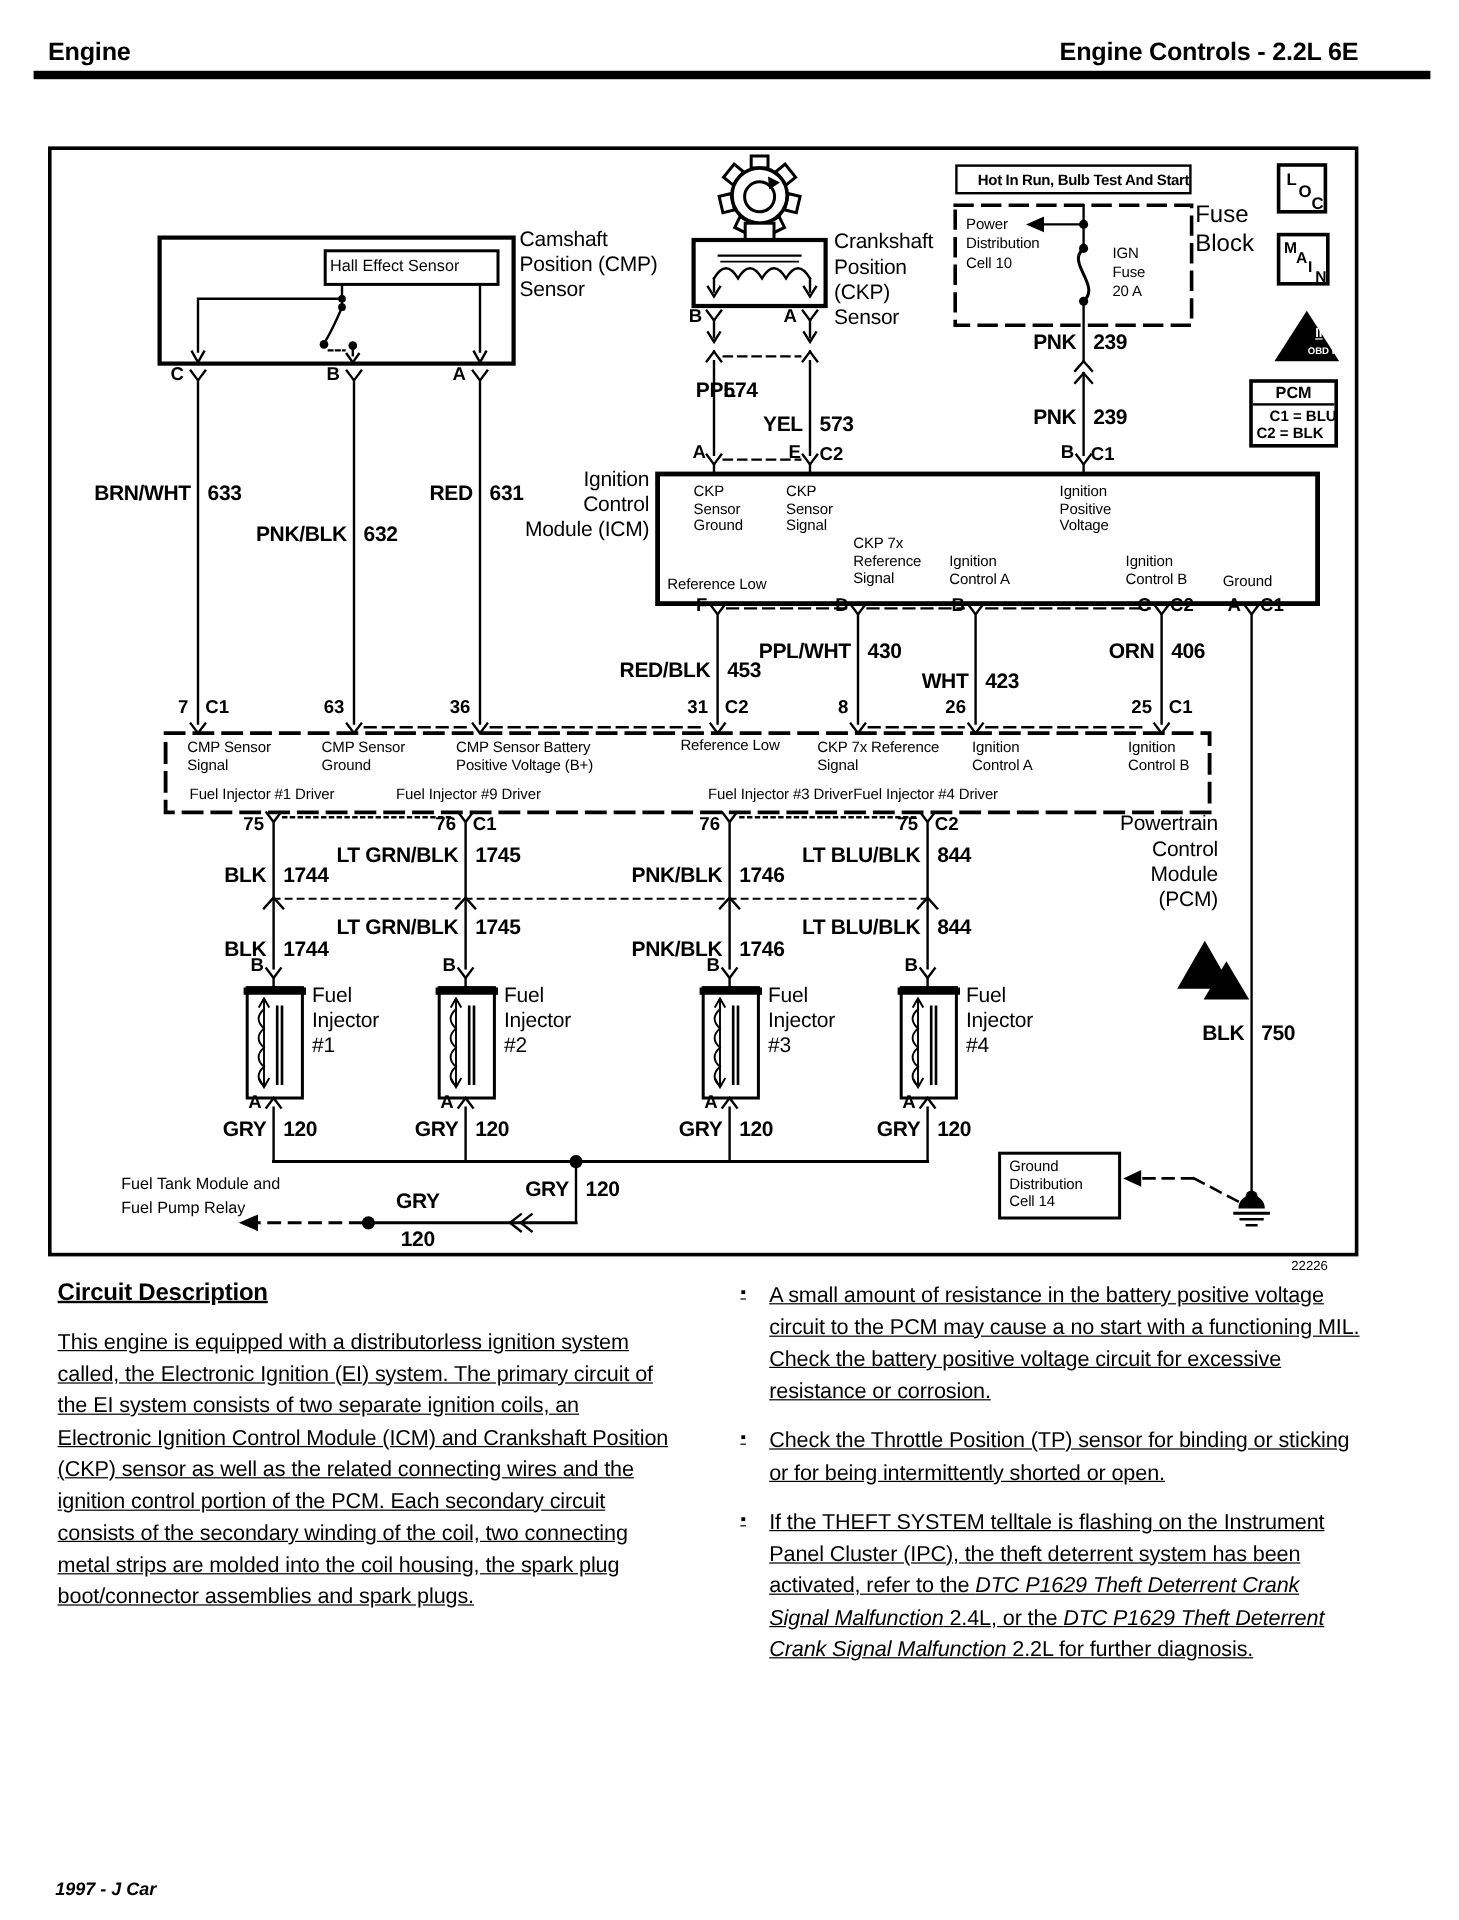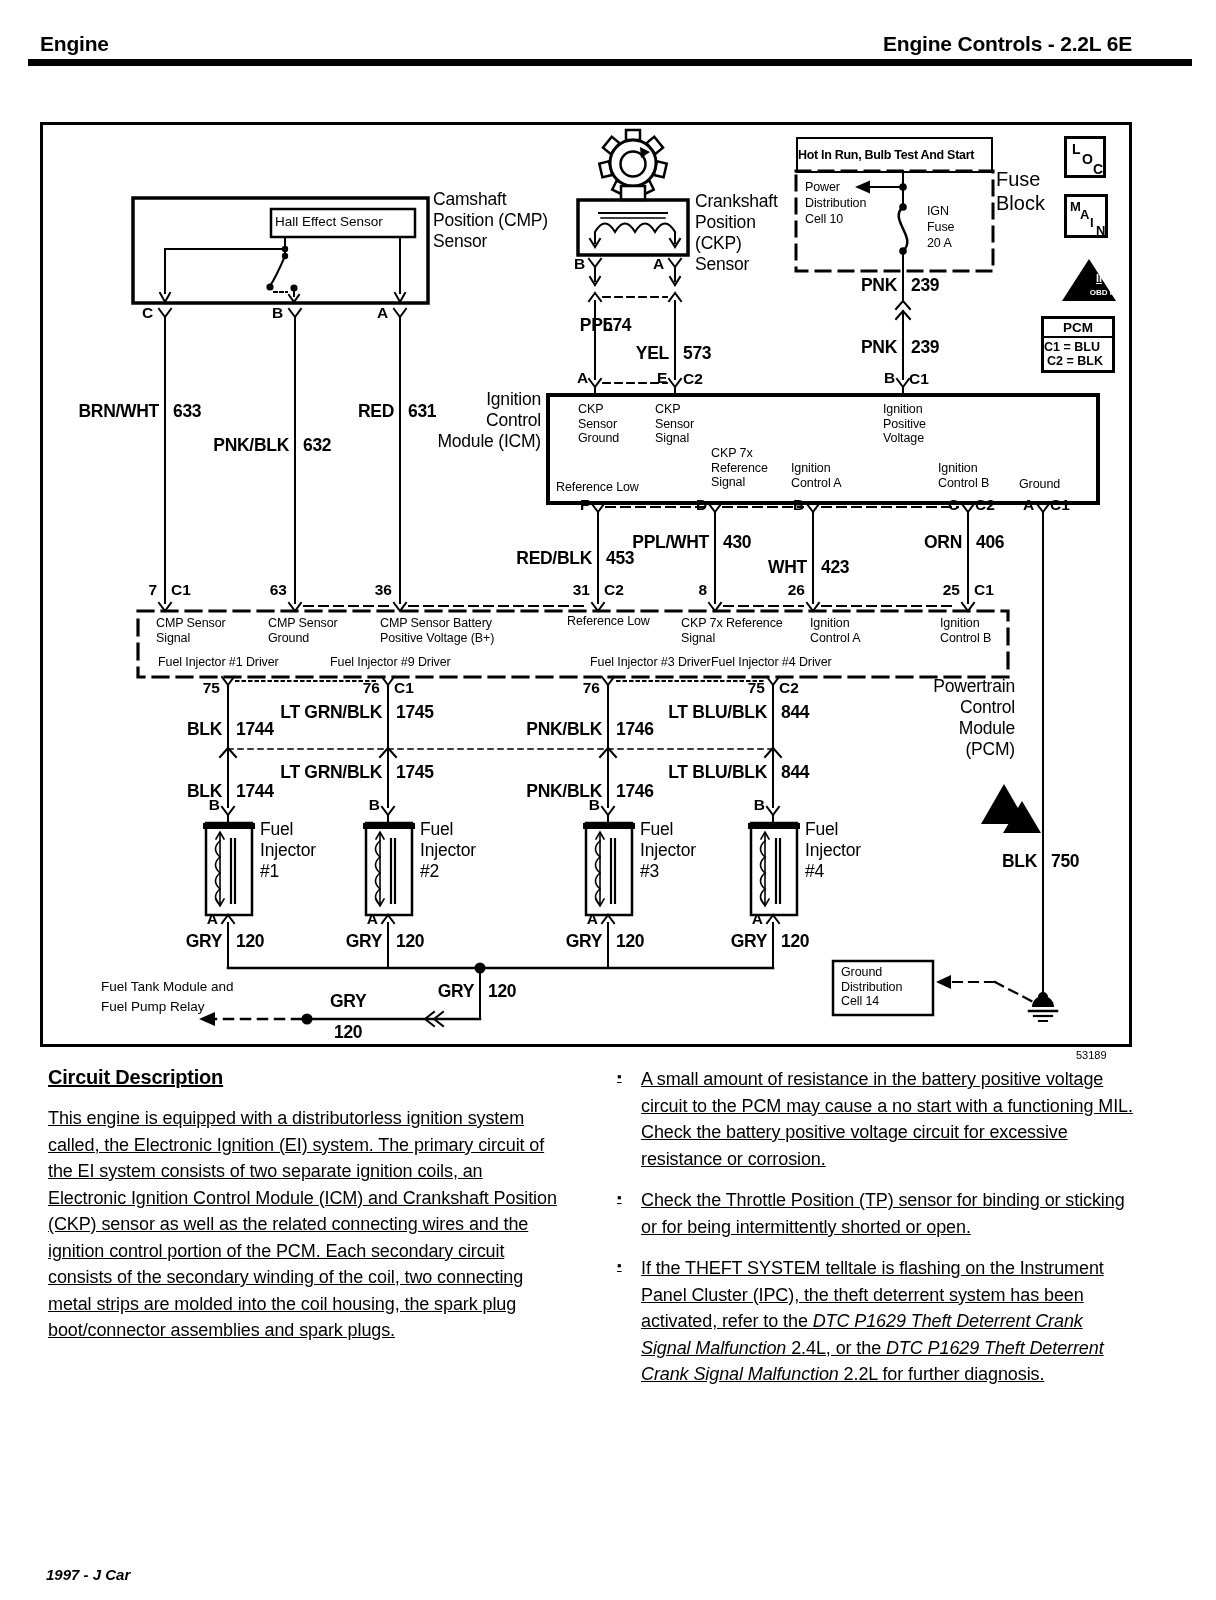--- a/index.html
+++ b/index.html
@@ -218,21 +218,21 @@
 #3</div>
     <div class="d cl" style="left:762px;top:694px">Fuel
 Injector
 #4</div>
     <div class="d" style="left:58px;top:852px;font-size:13.5px;line-height:20px">Fuel Tank Module and
 Fuel Pump Relay</div>
     <div class="d s" style="left:798px;top:840px">Ground
 Distribution
 Cell 14</div>
 
-    <div class="box" style="left:753px;top:12px;width:197px;height:36px;display:flex;align-items:center;justify-content:flex-start">
+    <div class="box" style="left:753px;top:12px;width:197px;height:25px;display:flex;align-items:center;justify-content:flex-end">
       <span class="d" style="position:static;font-size:12.5px;font-weight:bold;white-space:nowrap;letter-spacing:-0.3px">Hot In Run, Bulb Test And Start</span>
     </div>
     <div class="d s" style="left:762px;top:54px;line-height:16px">Power
 Distribution
 Cell 10</div>
     <div class="d s" style="left:884px;top:78px;line-height:16px">IGN
 Fuse
 20 A</div>
     <div class="d" style="left:953px;top:42px;font-size:20px;line-height:24px">Fuse
 Block</div>
@@ -245,21 +245,21 @@
     <div class="box" style="left:1021px;top:69px;width:44px;height:44px;border-width:3px">
       <span class="lt" style="left:3px;top:2px;font-size:13px">M</span>
       <span class="lt" style="left:13px;top:10px;font-size:13px">A</span>
       <span class="lt" style="left:23px;top:18px;font-size:13px">I</span>
       <span class="lt" style="left:29px;top:26px;font-size:13px">N</span>
     </div>
     <div class="d wht" style="left:1040px;top:147px;font-size:11px;font-weight:bold;text-decoration:underline">II</div>
     <div class="d wht" style="left:1028px;top:163px;width:36px;text-align:center;font-size:8px;font-weight:bold">OBD II</div>
     <div class="box" style="left:998px;top:191px;width:74px;border-width:3px">
       <div style="text-align:center;font-size:13.5px;font-weight:bold;border-bottom:2px solid #000;padding:1px 0">PCM</div>
-      <div style="font-size:12.5px;font-weight:bold;padding:2px 0 0 0;white-space:nowrap">C1 = BLU</div>
+      <div style="font-size:12.5px;font-weight:bold;padding:2px 0 0 14px;white-space:nowrap">C1 = BLU</div>
       <div style="font-size:12.5px;font-weight:bold;padding:0 0 2px 3px;white-space:nowrap">C2 = BLK</div>
     </div>
 
     <div class="d s" style="left:535px;top:277px">CKP
 Sensor
 Ground</div>
     <div class="d s" style="left:612px;top:277px">CKP
 Sensor
 Signal</div>
     <div class="d s" style="left:840px;top:277px">Ignition
@@ -382,21 +382,21 @@
     <div class="d t ra" style="left:177px;top:671px">B</div>
     <div class="d t ra" style="left:337px;top:671px">B</div>
     <div class="d t ra" style="left:557px;top:671px">B</div>
     <div class="d t ra" style="left:722px;top:671px">B</div>
     <div class="d t ra" style="left:175px;top:785px">A</div>
     <div class="d t ra" style="left:335px;top:785px">A</div>
     <div class="d t ra" style="left:555px;top:785px">A</div>
     <div class="d t ra" style="left:720px;top:785px">A</div>
   </div>
 
-  <div class="d" style="left:1076px;top:1049px;font-size:11px">53189</div>
+  <div class="d" style="left:1076px;top:1049px;font-size:11px">22226</div>
 
   <div class="col" style="left:48px;top:1066px">
     <div class="h2">Circuit Description</div>
     <p class="p">This engine is equipped with a distributorless ignition system called, the Electronic Ignition (EI) system. The primary circuit of the EI system consists of two separate ignition coils, an Electronic Ignition Control Module (ICM) and Crankshaft Position (CKP) sensor as well as the related connecting wires and the ignition control portion of the PCM. Each secondary circuit consists of the secondary winding of the coil, two connecting metal strips are molded into the coil housing, the spark plug boot/connector assemblies and spark plugs.</p>
   </div>
 
   <div class="col" style="left:612px;top:1066px;width:522px">
     <div class="bi">
       <span class="blt">▪</span>
       <span class="bt">A small amount of resistance in the battery positive voltage circuit to the PCM may cause a no start with a functioning MIL. Check the battery positive voltage circuit for excessive resistance or corrosion.</span>

